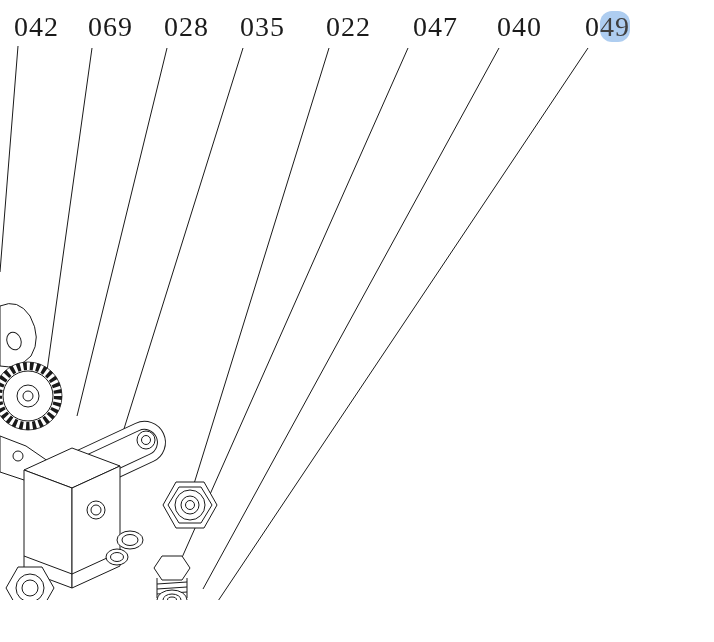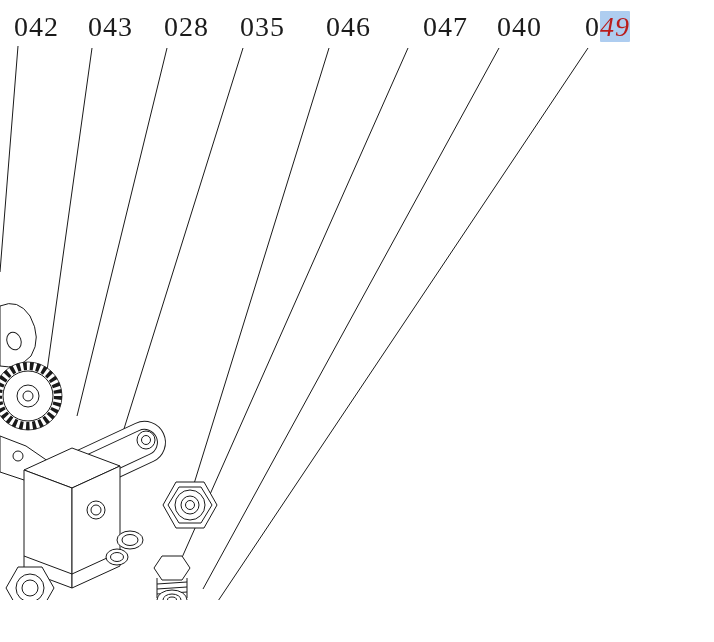--- a/index.html
+++ b/index.html
@@ -19,23 +19,22 @@
     top:10px;
     font-size:28px;
     color:#1b1b1b;
     letter-spacing:1px;
     line-height:1.2;
     cursor:default;
     user-select:text;
     white-space:nowrap;
   }
   .hl{
-    border-radius:1px;
-    color:#b91c1c;
-    font-style:italic;
+    border-radius:12px;
+    color:#404040;
   }
 </style>
 </head>
 <body>
 
 <div class="canvas">
 
   <svg class="drawing" viewBox="0 0 714 642" xmlns="http://www.w3.org/2000/svg">
 
     <g stroke="#1a1a1a" stroke-width="1" fill="none">
@@ -133,22 +132,22 @@
 
     <g stroke="#1a1a1a" stroke-width="1" fill="#ffffff">
       <polygon points="452,642 468,622 492,614 508,626 504,642"></polygon>
       <circle cx="486" cy="629" r="5"></circle>
       <line x1="468" y1="622" x2="476" y2="642"></line>
     </g>
   </svg>
 
   <div class="labels-row">
     <div class="part-label" style="left:14px"><span>042</span></div>
-    <div class="part-label" style="left:88px"><span>043</span></div>
+    <div class="part-label" style="left:88px"><span>069</span></div>
     <div class="part-label" style="left:164px"><span>028</span></div>
     <div class="part-label" style="left:240px"><span>035</span></div>
-    <div class="part-label" style="left:326px"><span>046</span></div>
-    <div class="part-label" style="left:423px"><span>047</span></div>
+    <div class="part-label" style="left:326px"><span>022</span></div>
+    <div class="part-label" style="left:413px"><span>047</span></div>
     <div class="part-label" style="left:497px"><span>040</span></div>
     <div class="part-label" style="left:585px"><span>0</span><span class="hl" style="background: rgb(174, 205, 240);">49</span></div>
   </div>
 
 </div>
 
 </body></html>

